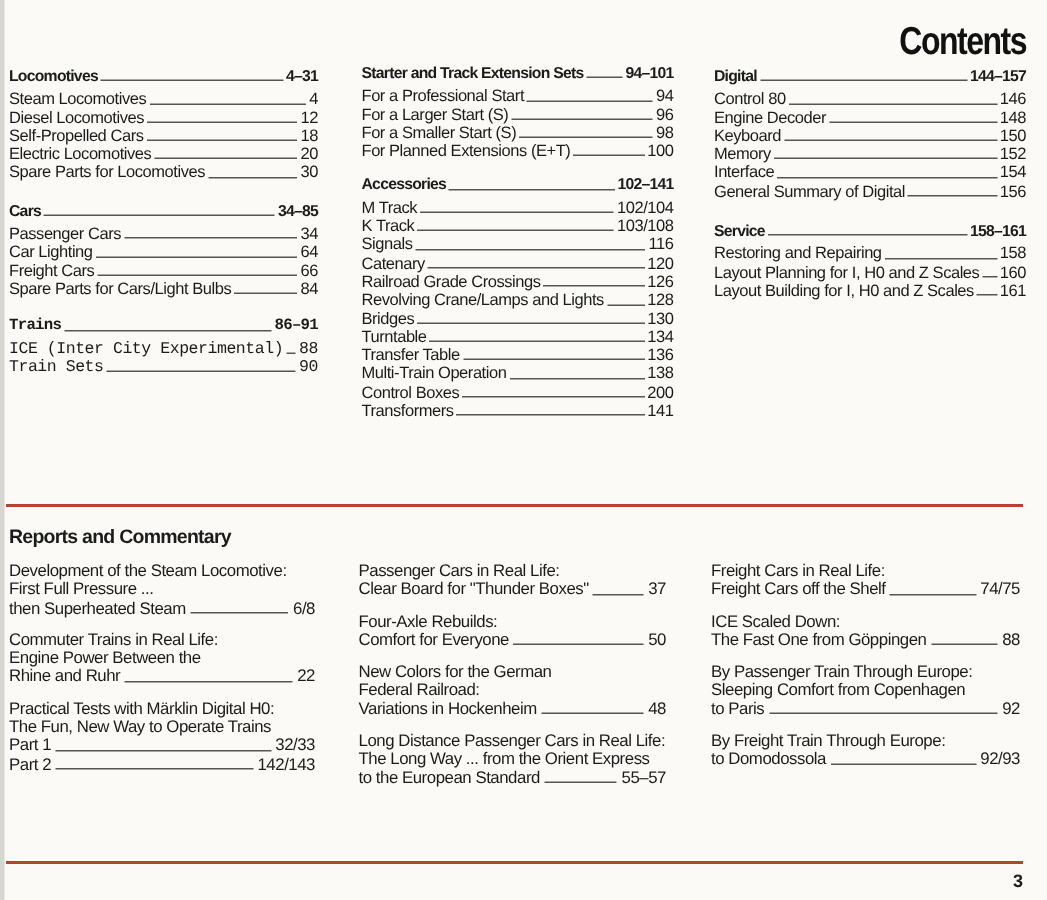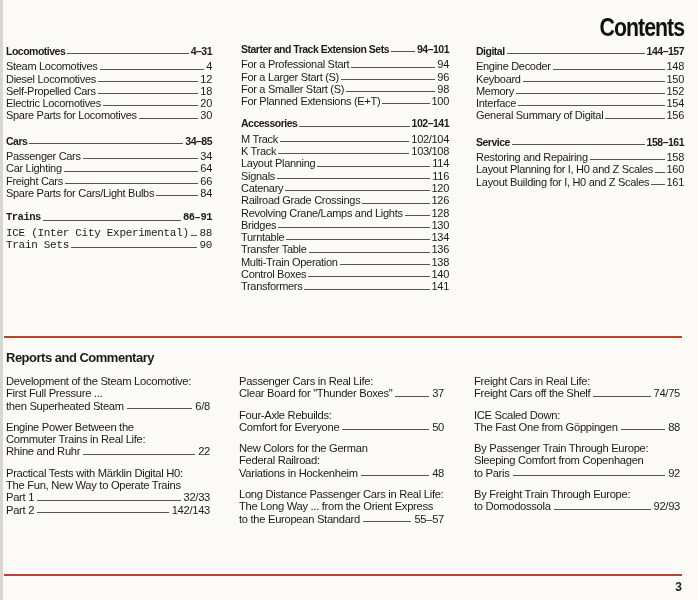--- a/index.html
+++ b/index.html
@@ -159,25 +159,20 @@
         <span class="label">M Track</span>
         <span class="fill"></span>
         <span class="num">102/104</span>
       </div>
     <div class="row">
         <span class="label">K Track</span>
         <span class="fill"></span>
         <span class="num">103/108</span>
       </div>
     <div class="row">
-        <span class="label">Layout Planning</span>
-        <span class="fill"></span>
-        <span class="num">114</span>
-      </div>
-    <div class="row">
         <span class="label">Signals</span>
         <span class="fill"></span>
         <span class="num">116</span>
       </div>
     <div class="row">
         <span class="label">Catenary</span>
         <span class="fill"></span>
         <span class="num">120</span>
       </div>
     <div class="row">
@@ -206,38 +201,43 @@
         <span class="num">136</span>
       </div>
     <div class="row">
         <span class="label">Multi-Train Operation</span>
         <span class="fill"></span>
         <span class="num">138</span>
       </div>
     <div class="row">
         <span class="label">Control Boxes</span>
         <span class="fill"></span>
-        <span class="num">140</span>
+        <span class="num">200</span>
       </div>
     <div class="row">
         <span class="label">Transformers</span>
         <span class="fill"></span>
         <span class="num">141</span>
       </div>
   </div>
 </div>
 
 <div class="col" style="left:476px; top:45px; width:208px;">
   <div class="section">
     <div class="row head">
         <span class="label">Digital</span>
         <span class="fill"></span>
         <span class="num">144–157</span>
       </div>
     <div class="row">
+        <span class="label">Control 80</span>
+        <span class="fill"></span>
+        <span class="num">146</span>
+      </div>
+    <div class="row">
         <span class="label">Engine Decoder</span>
         <span class="fill"></span>
         <span class="num">148</span>
       </div>
     <div class="row">
         <span class="label">Keyboard</span>
         <span class="fill"></span>
         <span class="num">150</span>
       </div>
     <div class="row">
@@ -289,22 +289,22 @@
   <div class="entry">
     <div class="line">Development of the Steam Locomotive:</div>
     <div class="line">First Full Pressure ...</div>
     <div class="last">
         <span>then Superheated Steam</span>
         <span class="fill"></span>
         <span>6/8</span>
       </div>
   </div>
   <div class="entry">
+    <div class="line">Commuter Trains in Real Life:</div>
     <div class="line">Engine Power Between the</div>
-    <div class="line">Commuter Trains in Real Life:</div>
     <div class="last">
         <span>Rhine and Ruhr</span>
         <span class="fill"></span>
         <span>22</span>
       </div>
   </div>
   <div class="entry">
     <div class="line">Practical Tests with Märklin Digital H0:</div>
     <div class="line">The Fun, New Way to Operate Trains</div>
     <div class="last">

